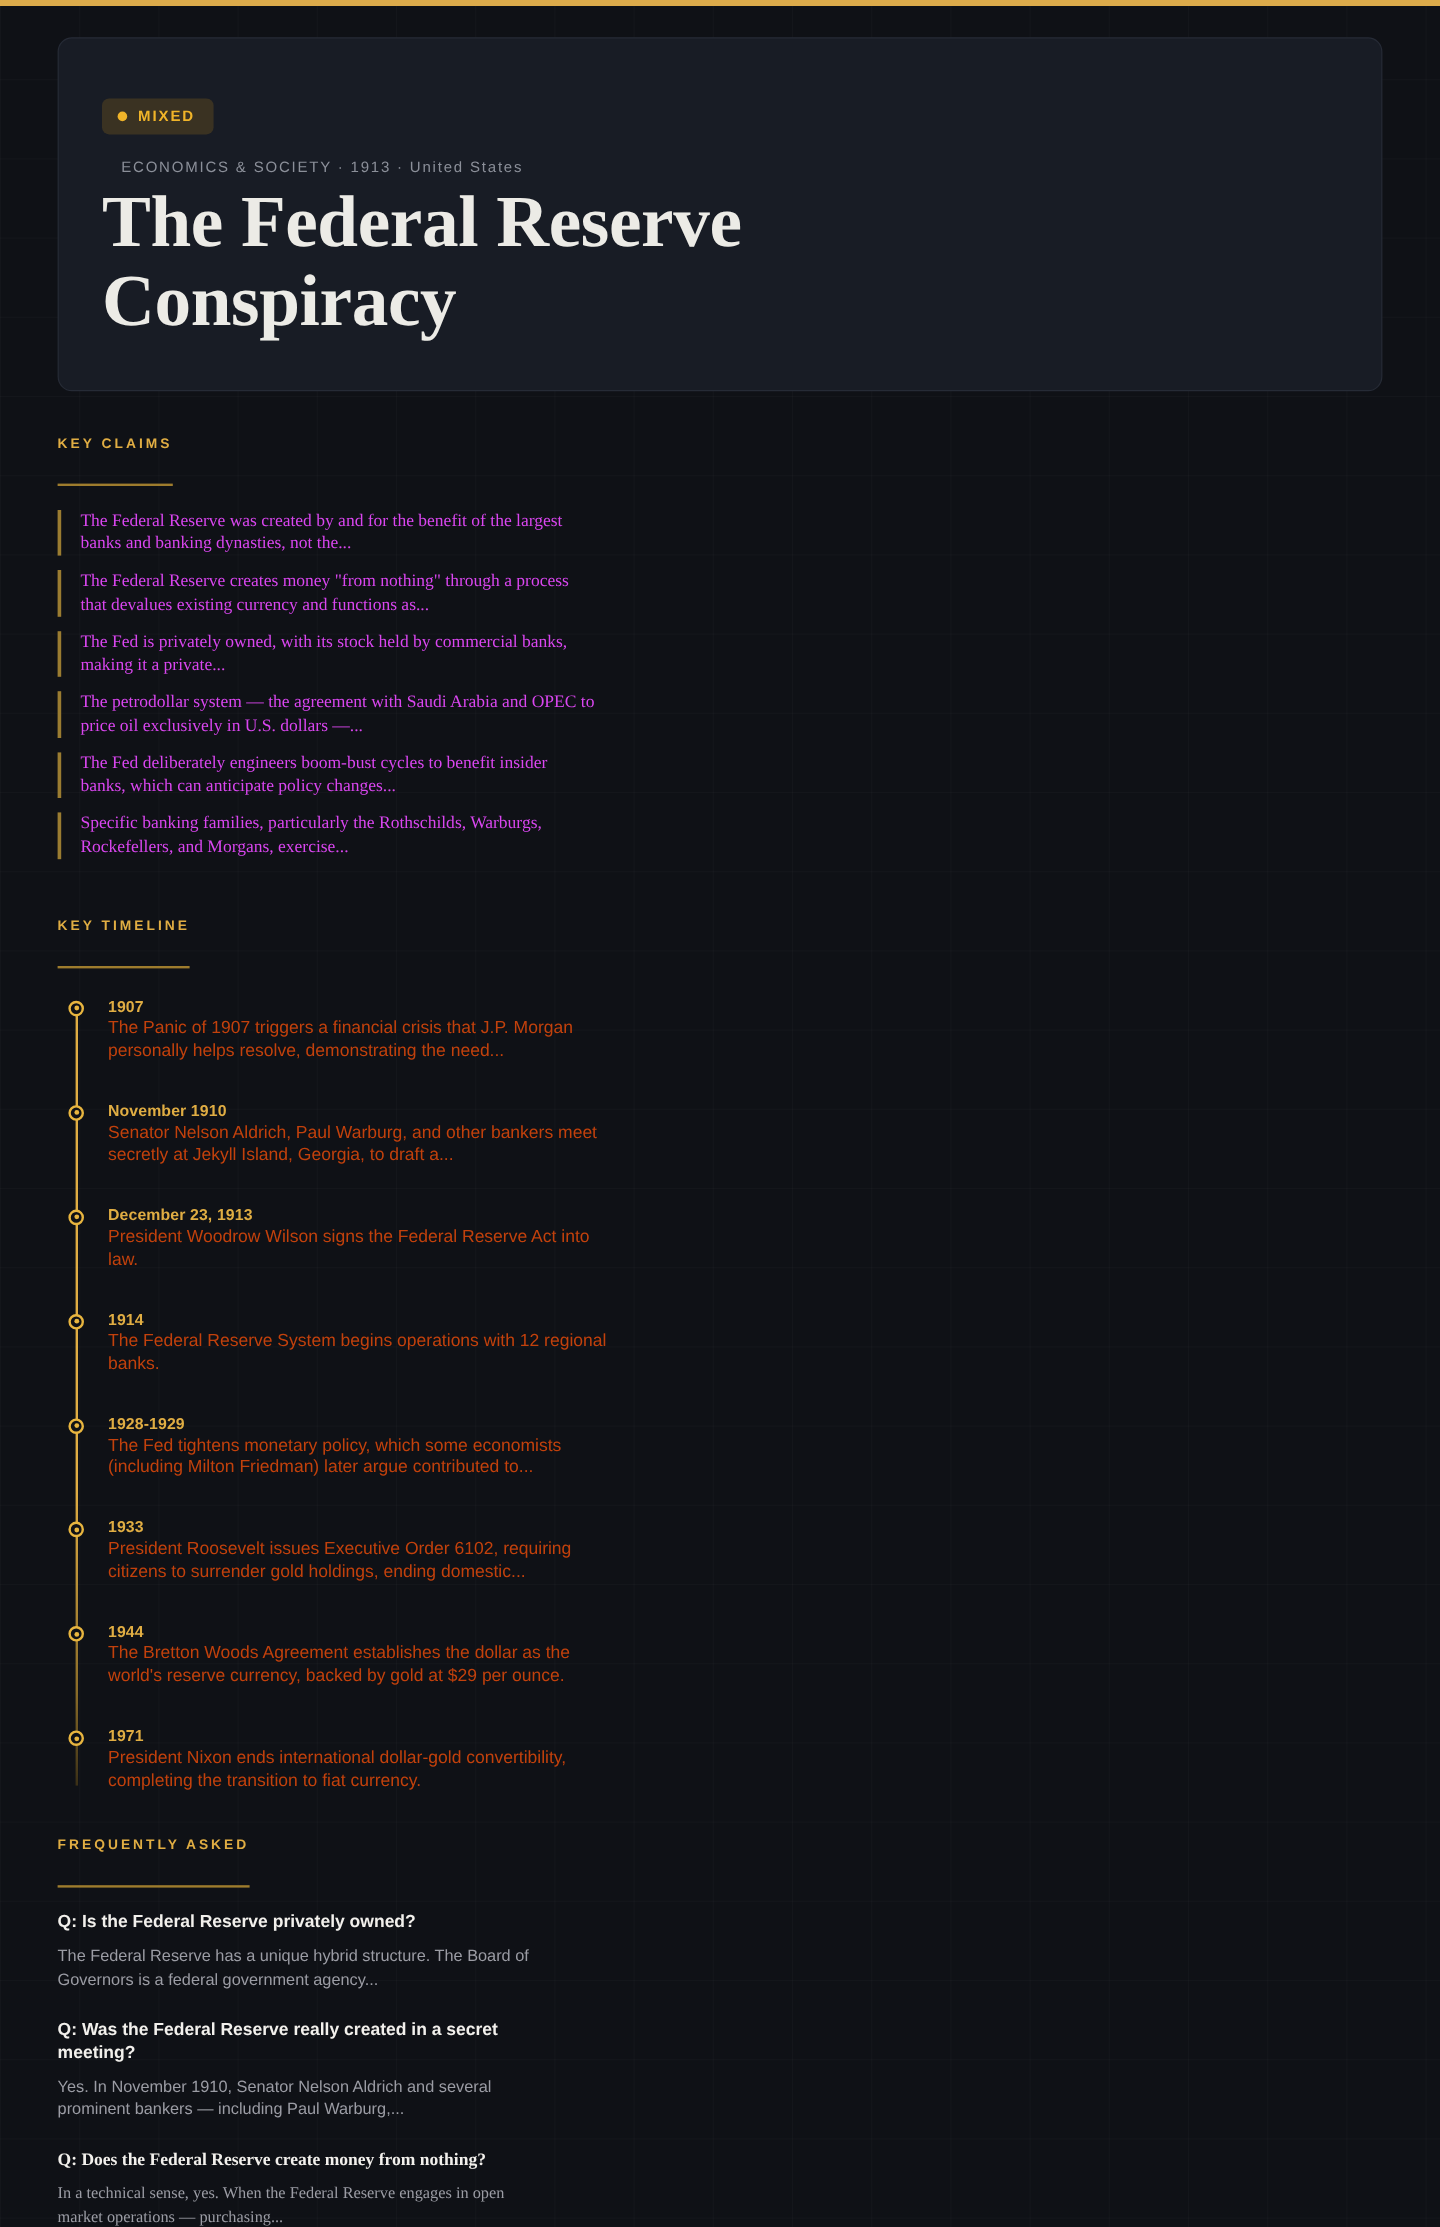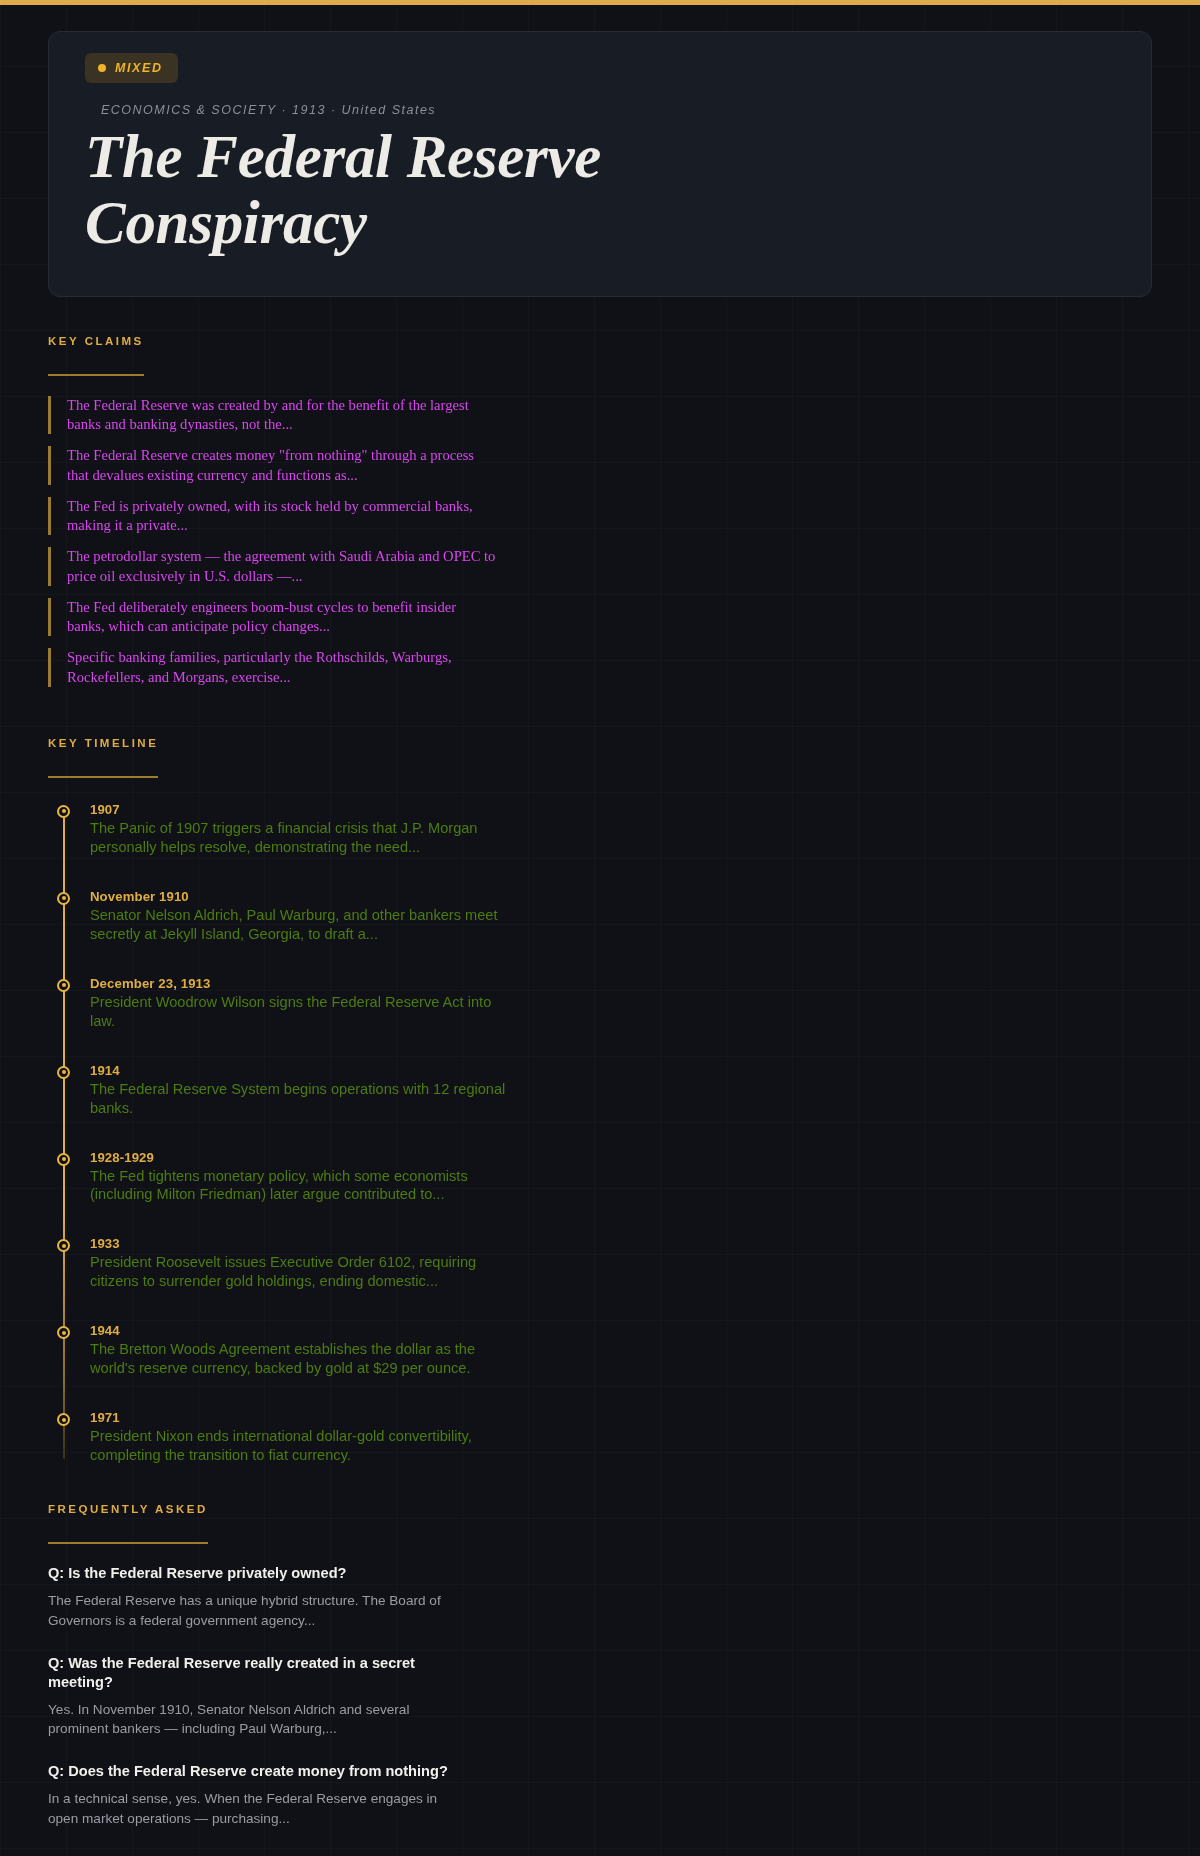--- a/index.html
+++ b/index.html
@@ -45,23 +45,22 @@
     width: 1200px;
     padding: 0;
   }
 
   
   .hero {
     margin: 26px 48px 0 48px;
     background: #181c25;
     border: 1px solid #262b36;
     border-radius: 12px;
-    padding: 21px 36px 40px 36px;
+    padding: 50px 36px 40px 36px;
     min-height: 224px;
-    font-style: italic;
   }
 
   .badge {
     display: inline-flex;
     align-items: center;
     gap: 9px;
     background: #3a3222;
     border-radius: 6px;
     padding: 8px 15px 8px 13px;
     margin-bottom: 20px;
@@ -172,29 +171,29 @@
     display: block;
   }
   .tl-date {
     color: #e0ad43;
     font-size: 13.2px;
     font-weight: bold;
     margin-bottom: 2px;
     letter-spacing: 0.1px;
   }
   .tl-desc {
-    color: #4d7c0f;
+    color: #c2410c;
     font-size: 14.6px;
     line-height: 1.3;
     max-width: 430px;
   }
 
   
   .faq-item { margin-bottom: 24px; }
-  .faq-item:last-child { margin-bottom: 12px; }
+  .faq-item:last-child { margin-bottom: 12px; font-family: Liberation Serif, serif; }
   .faq-q {
     color: #f2f0ec;
     font-size: 14.6px;
     font-weight: bold;
     line-height: 1.3;
     margin-bottom: 8px;
     max-width: 400px;
   }
   .faq-a {
     color: #9b9ca4;

